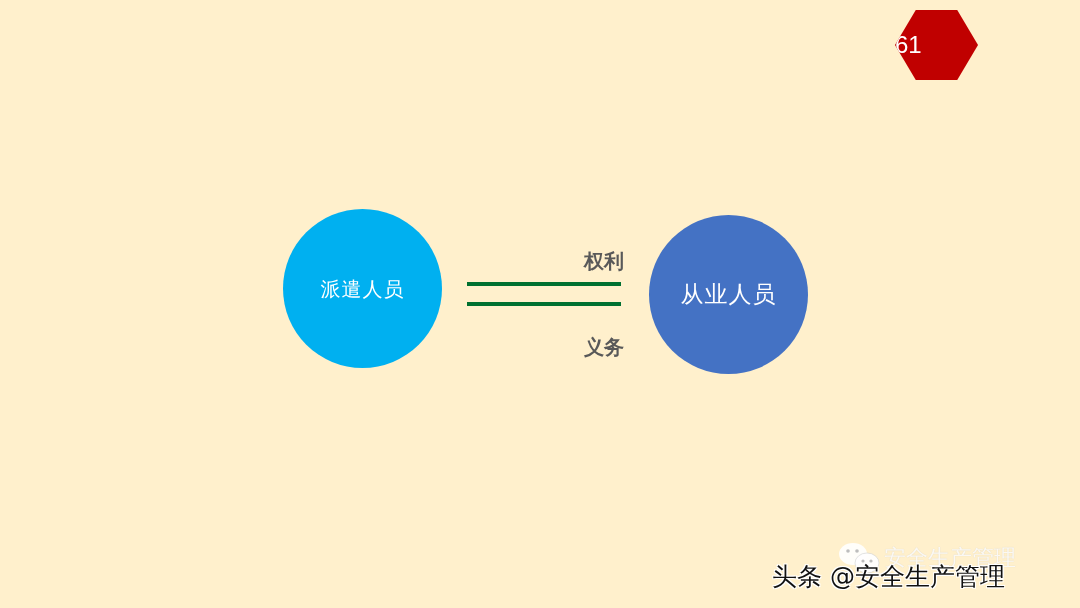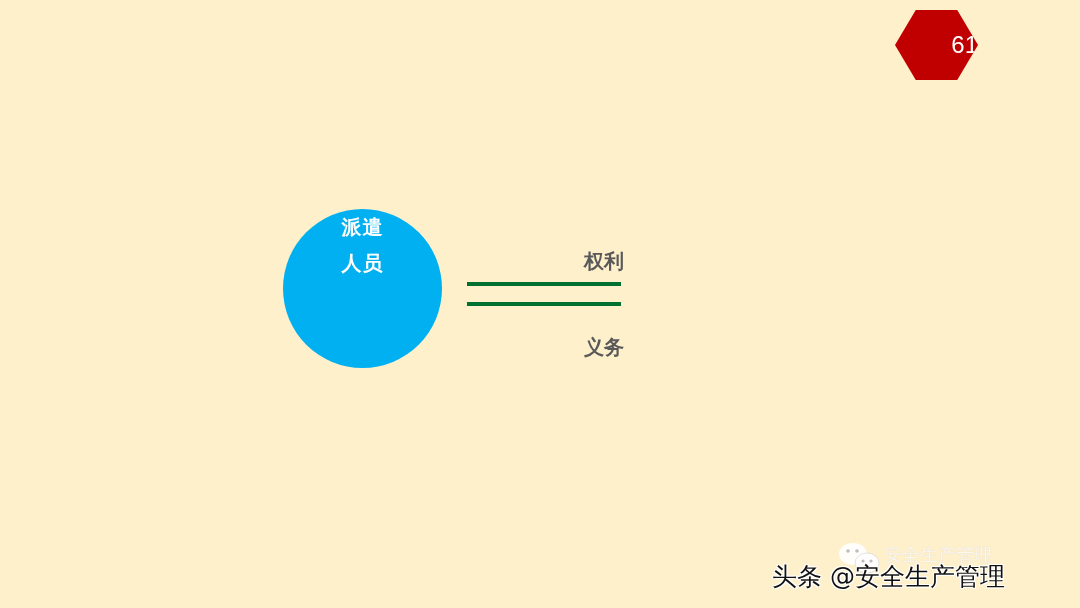--- a/index.html
+++ b/index.html
@@ -7,29 +7,29 @@
       width: 1080px; height: 608px; overflow: hidden;
       background: #fff0cc;
       position: relative;
       font-family: "DejaVu Sans", "Liberation Sans", sans-serif;
     }
     .slide { position: absolute; left: 0; top: 0; width: 1080px; height: 608px; background: #fff0cc; }
     .page-badge {
       position: absolute; left: 895px; top: 10px; width: 83px; height: 70px;
       background: #c00000;
       clip-path: polygon(25% 0%, 75% 0%, 100% 50%, 75% 100%, 25% 100%, 0% 50%);
-      display: flex; align-items: center; justify-content: flex-end;
+      display: flex; align-items: center; justify-content: flex-start;
     }
     .page-badge span {
       color: #ffffff; font-size: 24px; font-family: "Liberation Sans", sans-serif;
     }
     .circle {
       position: absolute; border-radius: 50%;
-      display: flex; flex-direction: column; align-items: center; 
-      color: #ffffff; font-weight: bold;
+      display: flex; align-items: center; justify-content: center;
+      color: #ffffff; font-weight: normal;
     }
     .circle-left {
       left: 283px; top: 209px; width: 159px; height: 159px;
       background: #00b0f0;
     }
     .circle-left .line { font-size: 20px; line-height: 36px; letter-spacing: 1px; }
     .circle-right {
       left: 649px; top: 215px; width: 159px; height: 159px;
       background: #4472c4;
     }
@@ -43,21 +43,21 @@
     .bar {
       position: absolute; left: 467px; width: 154px; height: 4px; background: #007030;
     }
     .bar-top { top: 282px; }
     .bar-bottom { top: 302px; }
     .wechat-icon {
       position: absolute; left: 836px; top: 540px; width: 48px; height: 36px;
     }
     .wm-faint {
       position: absolute; left: 884px; top: 543px;
-      font-size: 18px; color: rgba(255,255,255,0.85);
+      font-size: 22px; color: rgba(255,255,255,0.85);
       text-shadow: 0 0 1px rgba(0,0,0,0.15);
     }
     .wm-main {
       position: absolute; left: 772px; top: 560px;
       font-size: 25px; color: #111111;
       text-shadow: 1px 1px 0 #ffffff, -1px -1px 0 #ffffff, 1px -1px 0 #ffffff, -1px 1px 0 #ffffff;
     }
   </style>
 </head>
 <body>
@@ -71,20 +71,23 @@
   <div class="circle circle-left">
     <div class="line">派遣</div>
     <div class="line">人员</div>
   </div>
 
   <div class="label label-top">权利</div>
   <div class="bar bar-top"></div>
   <div class="bar bar-bottom"></div>
   <div class="label label-bottom">义务</div>
 
+  <div class="circle circle-right">
+    <div class="line">从业人员</div>
+  </div>
 
   <svg class="wechat-icon" viewBox="0 0 48 36">
     <ellipse cx="17" cy="14" rx="14" ry="11" fill="#ffffff" opacity="0.9"></ellipse>
     <circle cx="12" cy="11" r="1.8" fill="#bdbdbd"></circle>
     <circle cx="21" cy="11" r="1.8" fill="#bdbdbd"></circle>
     <ellipse cx="31" cy="23" rx="12" ry="10" fill="#ffffff" opacity="0.95" stroke="#cccccc" stroke-width="0.6"></ellipse>
     <circle cx="27" cy="21" r="1.6" fill="#bdbdbd"></circle>
     <circle cx="35" cy="21" r="1.6" fill="#bdbdbd"></circle>
   </svg>
   <div class="wm-faint">安全生产管理</div>

